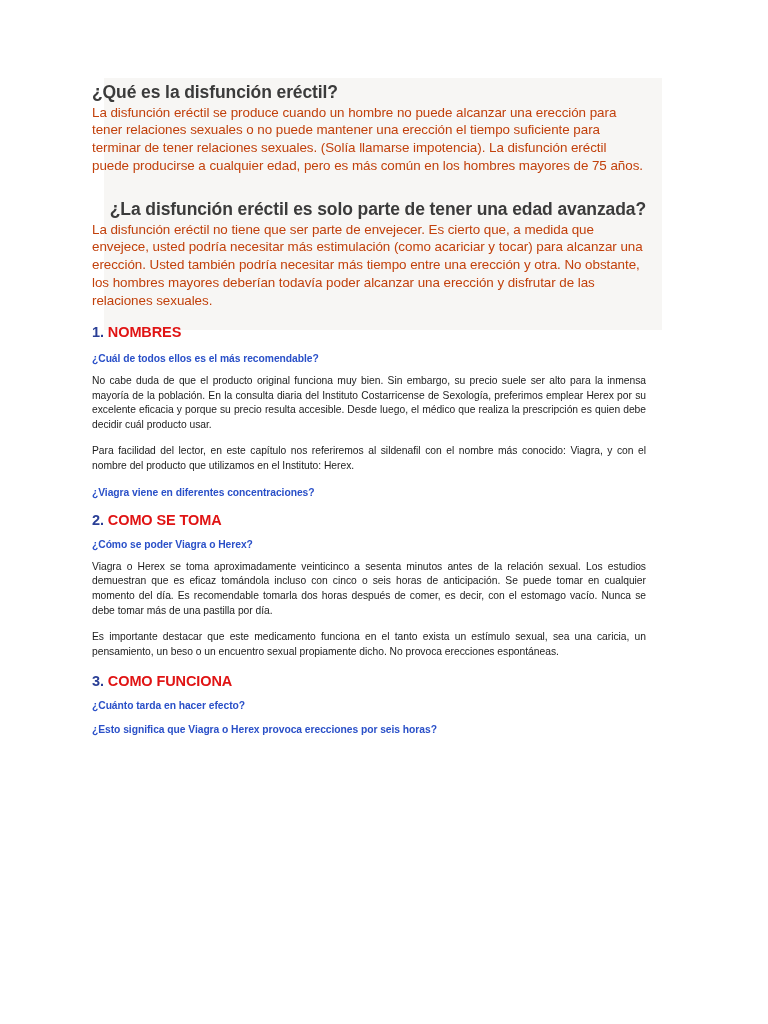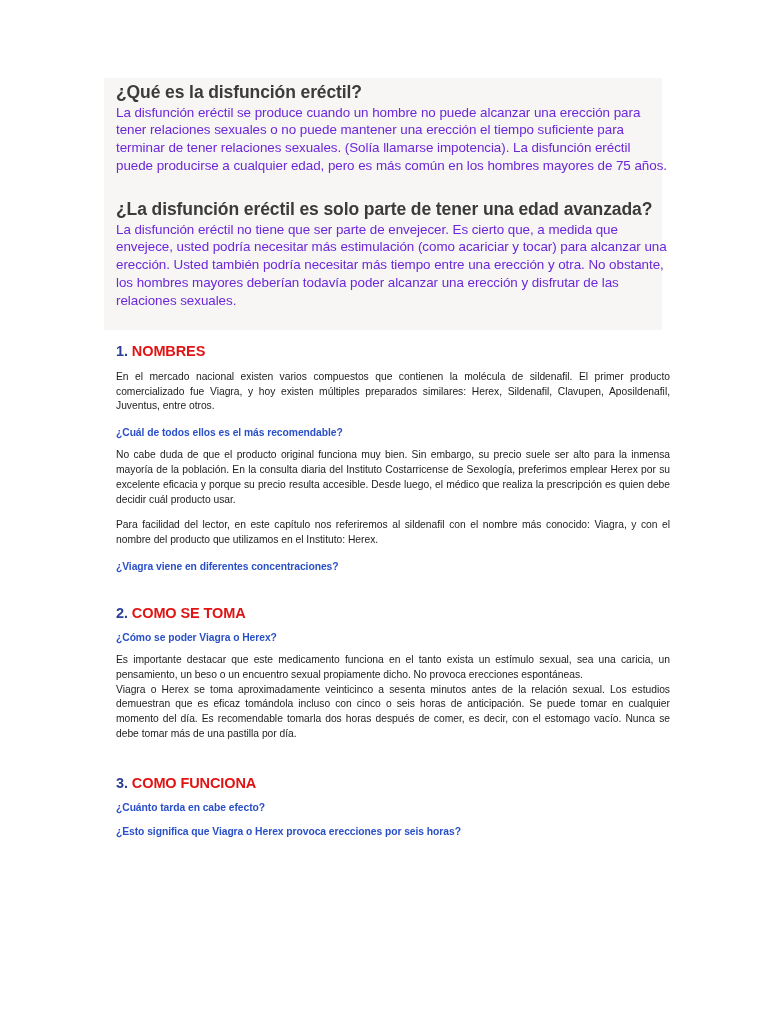--- a/index.html
+++ b/index.html
@@ -27,48 +27,49 @@
     position: absolute;
     left: 104px;
     top: 78px;
     width: 558px;
     height: 252px;
     background: #f7f6f4;
   }
 
   .content {
     position: absolute;
-    left: 116px;
+    left: 92px;
     top: 82px;
     width: 554px;
   }
 
   
   .intro-heading {
     font-size: 17.5px;
     font-weight: bold;
     color: #3b3b3b;
     line-height: 1.18;
     margin: 0 0 1px 0;
     letter-spacing: -0.1px;
   }
   .intro-heading.second {
     margin-top: 24px;
+    text-align: right;
   }
   .intro-body {
     font-size: 13.4px;
-    color: #6d28d9;
+    color: #c2410c;
     line-height: 1.33;
     margin: 0;
     letter-spacing: -0.05px;
   }
 
   
   .section {
-    margin-top: 33px;
+    margin-top: 14px;
   }
   .section-title {
     font-size: 14.5px;
     font-weight: bold;
     margin: 0 0 11px 0;
     letter-spacing: -0.1px;
   }
   .section-num {
     color: #2a3f96;
   }
@@ -115,48 +116,47 @@
       <h1 class="intro-heading second">¿La disfunción eréctil es solo parte de tener una edad avanzada?</h1>
       <p class="intro-body">La disfunción eréctil no tiene que ser parte de envejecer. Es cierto que, a medida que envejece, usted podría necesitar más estimulación (como acariciar y tocar) para alcanzar una erección. Usted también podría necesitar más tiempo entre una erección y otra. No obstante, los hombres mayores deberían todavía poder alcanzar una erección y disfrutar de las relaciones sexuales.</p>
     </div>
 
     <div class="section">
       <h2 class="section-title">
         <span class="section-num">1.</span>
         <span class="section-name">NOMBRES</span>
       </h2>
 
-      <p class="para">En el mercado nacional existen varios compuestos que contienen la molécula de sildenafil. El primer producto comercializado fue Viagra, y hoy existen múltiples preparados similares: Herex, Sildenafil, Clavupen, Aposildenafil, Juventus, entre otros.</p>
 
       <p class="question tight">¿Cuál de todos ellos es el más recomendable?</p>
       <p class="para">No cabe duda de que el producto original funciona muy bien. Sin embargo, su precio suele ser alto para la inmensa mayoría de la población. En la consulta diaria del Instituto Costarricense de Sexología, preferimos emplear Herex por su excelente eficacia y porque su precio resulta accesible. Desde luego, el médico que realiza la prescripción es quien debe decidir cuál producto usar.</p>
 
       <p class="para">Para facilidad del lector, en este capítulo nos referiremos al sildenafil con el nombre más conocido: Viagra, y con el nombre del producto que utilizamos en el Instituto: Herex.</p>
 
       <p class="question tight">¿Viagra viene en diferentes concentraciones?</p>
     </div>
 
     <div class="section">
       <h2 class="section-title">
         <span class="section-num">2.</span>
         <span class="section-name">COMO SE TOMA</span>
       </h2>
 
       <p class="question">¿Cómo se poder Viagra o Herex?</p>
+      <p class="para">Viagra o Herex se toma aproximadamente veinticinco a sesenta minutos antes de la relación sexual. Los estudios demuestran que es eficaz tomándola incluso con cinco o seis horas de anticipación. Se puede tomar en cualquier momento del día. Es recomendable tomarla dos horas después de comer, es decir, con el estomago vacío. Nunca se debe tomar más de una pastilla por día.</p>
+
       <p class="para last">Es importante destacar que este medicamento funciona en el tanto exista un estímulo sexual, sea una caricia, un pensamiento, un beso o un encuentro sexual propiamente dicho. No provoca erecciones espontáneas.</p>
-
-      <p class="para">Viagra o Herex se toma aproximadamente veinticinco a sesenta minutos antes de la relación sexual. Los estudios demuestran que es eficaz tomándola incluso con cinco o seis horas de anticipación. Se puede tomar en cualquier momento del día. Es recomendable tomarla dos horas después de comer, es decir, con el estomago vacío. Nunca se debe tomar más de una pastilla por día.</p>
     </div>
 
     <div class="section">
       <h2 class="section-title">
         <span class="section-num">3.</span>
         <span class="section-name">COMO FUNCIONA</span>
       </h2>
 
-      <p class="question">¿Cuánto tarda en cabe efecto?</p>
+      <p class="question">¿Cuánto tarda en hacer efecto?</p>
 
 
       <p class="question tight">¿Esto significa que Viagra o Herex provoca erecciones por seis horas?</p>
     </div>
 
   </div>
 </div>
 
 </body></html>

